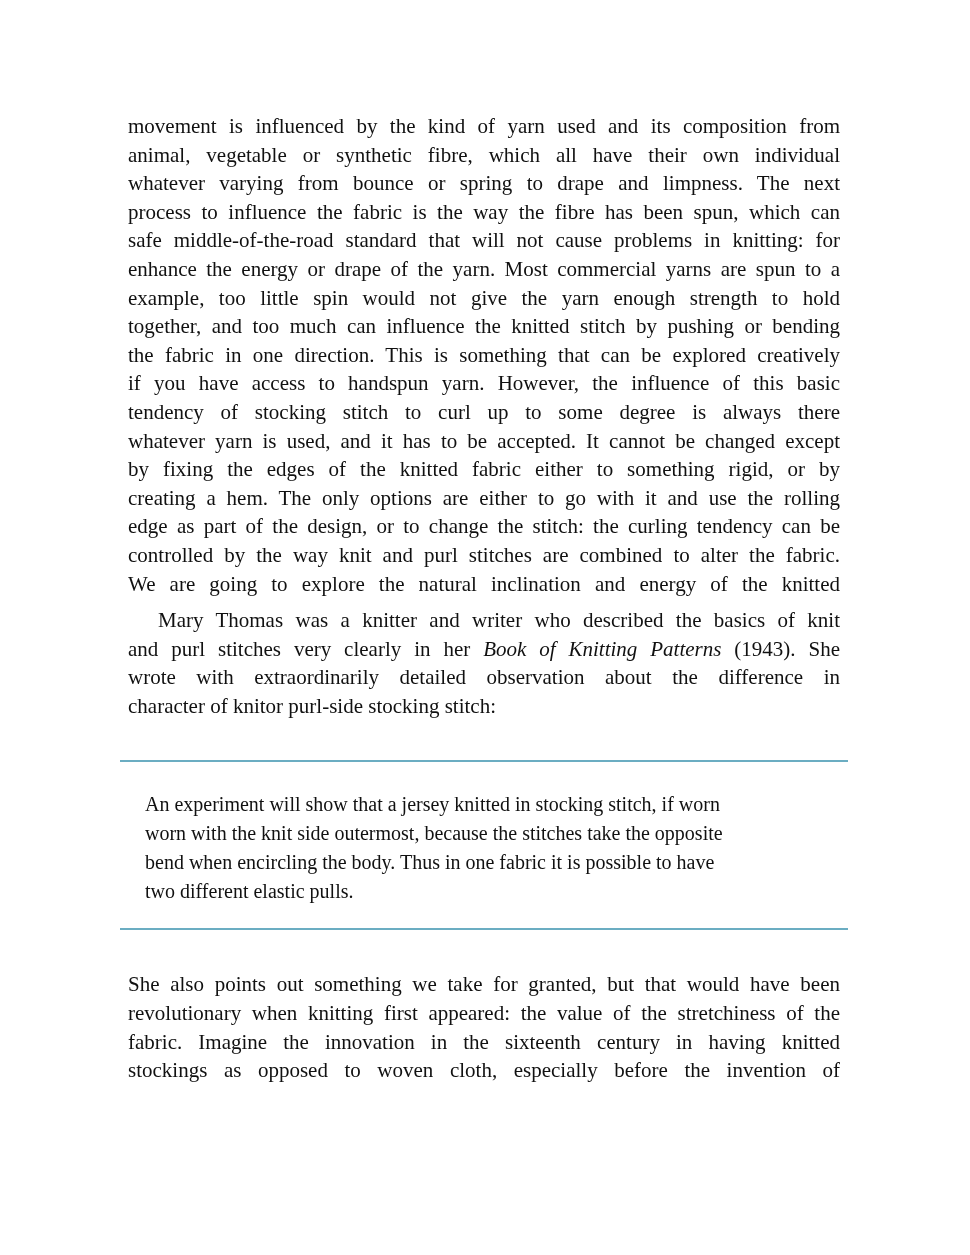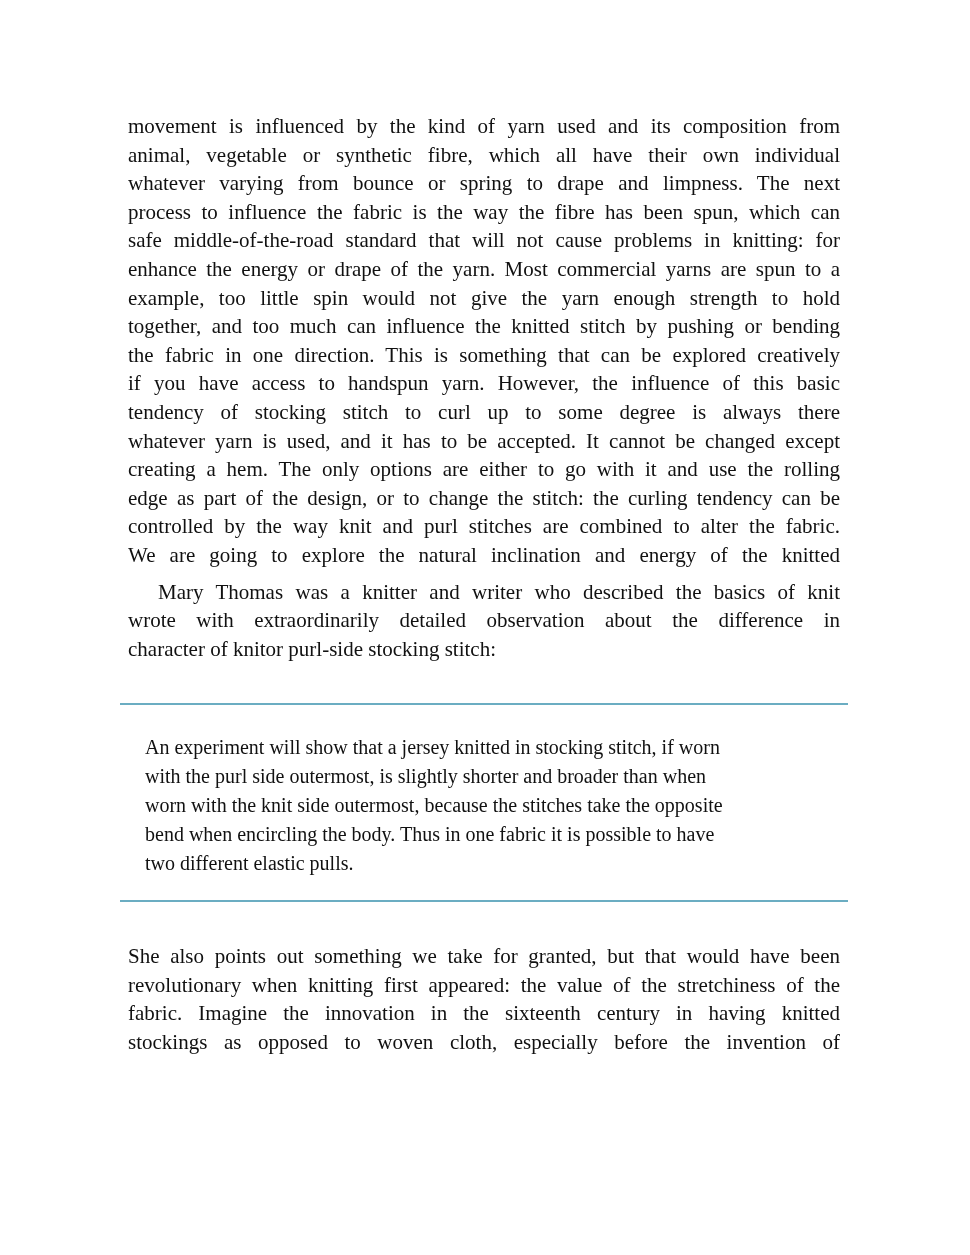--- a/index.html
+++ b/index.html
@@ -76,34 +76,35 @@
         <div class="line j">whatever varying from bounce or spring to drape and limpness. The next</div>
         <div class="line j">process to influence the fabric is the way the fibre has been spun, which can</div>
         <div class="line j">safe middle-of-the-road standard that will not cause problems in knitting: for</div>
         <div class="line j">enhance the energy or drape of the yarn. Most commercial yarns are spun to a</div>
         <div class="line j">example, too little spin would not give the yarn enough strength to hold</div>
         <div class="line j">together, and too much can influence the knitted stitch by pushing or bending</div>
         <div class="line j">the fabric in one direction. This is something that can be explored creatively</div>
         <div class="line j">if you have access to handspun yarn. However, the influence of this basic</div>
         <div class="line j">tendency of stocking stitch to curl up to some degree is always there</div>
         <div class="line j">whatever yarn is used, and it has to be accepted. It cannot be changed except</div>
+        <div class="line j">by fixing the edges of the knitted fabric either to something rigid, or by</div>
         <div class="line j">creating a hem. The only options are either to go with it and use the rolling</div>
         <div class="line j">edge as part of the design, or to change the stitch: the curling tendency can be</div>
         <div class="line j">controlled by the way knit and purl stitches are combined to alter the fabric.</div>
         <div class="line j">We are going to explore the natural inclination and energy of the knitted</div>
       </div>
       <div class="para">
         <div class="line j ind">Mary Thomas was a knitter and writer who described the basics of knit</div>
+        <div class="line j"><span>and purl stitches very clearly in her </span><span class="it">Book of Knitting Patterns</span><span> (1943). She</span></div>
         <div class="line j">wrote with extraordinarily detailed observation about the difference in</div>
         <div class="line">character of knitor purl-side stocking stitch:</div>
       </div>
       <div class="rule"></div>
       <blockquote class="quote">
         <div class="line">An experiment will show that a jersey knitted in stocking stitch, if worn</div>
-        <div class="line">with the purl side outermost, is slightly shorter and broader than when</div>
         <div class="line">worn with the knit side outermost, because the stitches take the opposite</div>
         <div class="line">bend when encircling the body. Thus in one fabric it is possible to have</div>
         <div class="line">two different elastic pulls.</div>
       </blockquote>
       <div class="rule"></div>
       <div class="para">
         <div class="line j">She also points out something we take for granted, but that would have been</div>
         <div class="line j">revolutionary when knitting first appeared: the value of the stretchiness of the</div>
         <div class="line j">fabric. Imagine the innovation in the sixteenth century in having knitted</div>
         <div class="line j">stockings as opposed to woven cloth, especially before the invention of</div>

